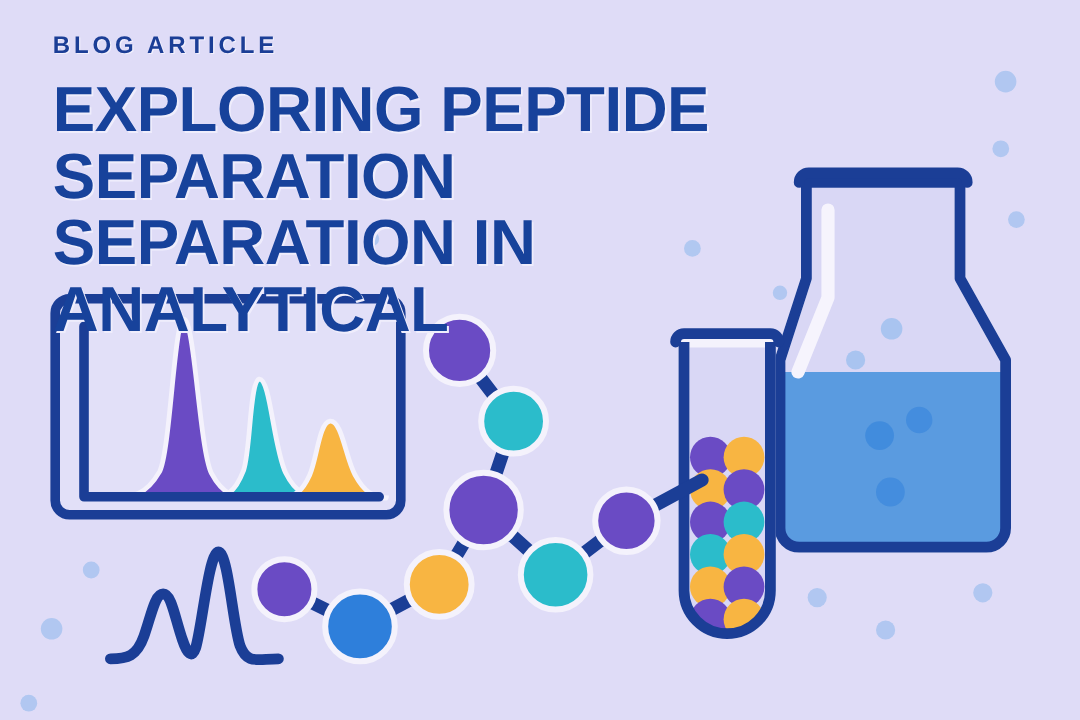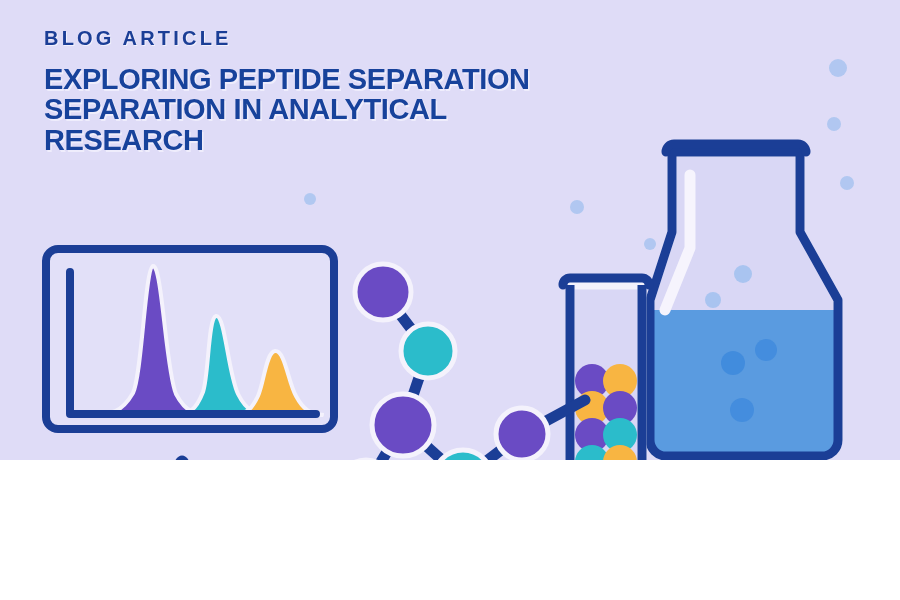--- a/index.html
+++ b/index.html
@@ -3,21 +3,21 @@
 <meta charset="utf-8">
 <style>
   html, body {
     margin: 0;
     padding: 0;
     background: #ffffff;
   }
   #banner {
     position: relative;
     width: 900px;
-    height: 460px;
+    height: 600px;
     overflow: hidden;
     background: #DFDCF7;
     font-family: "Liberation Sans", sans-serif;
   }
   #bg-svg {
     position: absolute;
     left: 0;
     top: 0;
     width: 900px;
     height: 600px;
@@ -36,21 +36,21 @@
     font-weight: bold;
     letter-spacing: 3.2px;
     color: #1B3E96;
     line-height: 1;
     margin: 0 0 16px 0;
     text-shadow: 1px 1px 0 #F2F0FD;
     white-space: nowrap;
   }
   #headline {
     font-family: "Liberation Sans", sans-serif;
-    font-size: 29px;
+    font-size: 53px;
     font-weight: bold;
     letter-spacing: -0.4px;
     color: #17429B;
     line-height: 1.05;
     margin: 0;
     text-shadow: 1.5px 1.5px 0 #EFEDFC;
     max-width: 700px;
   }
   #headline .hl-line { display: block; }
 </style>
@@ -161,17 +161,16 @@
     </g>
 
     <path d="M92 549 C106 549, 114 547, 120 530 C126 513, 129 495, 136 495 C143 495, 146 516, 152 533 C156 545, 160 549, 163 540 C168 525, 174 460, 182 460 C190 460, 194 520, 200 538 C206 554, 214 549, 232 549" fill="none" stroke="#1B3E96" stroke-width="9" stroke-linecap="round" stroke-linejoin="round"></path>
   </svg>
 
   <div class="text-layer">
     <div id="eyebrow">BLOG ARTICLE</div>
     <h1 id="headline">
       <span class="hl-line">EXPLORING PEPTIDE SEPARATION</span>
       <span class="hl-line">SEPARATION IN ANALYTICAL</span>
-      <span class="hl-line">RESEARCH</span>
     </h1>
   </div>
 
 </div>
 
 </body></html>

